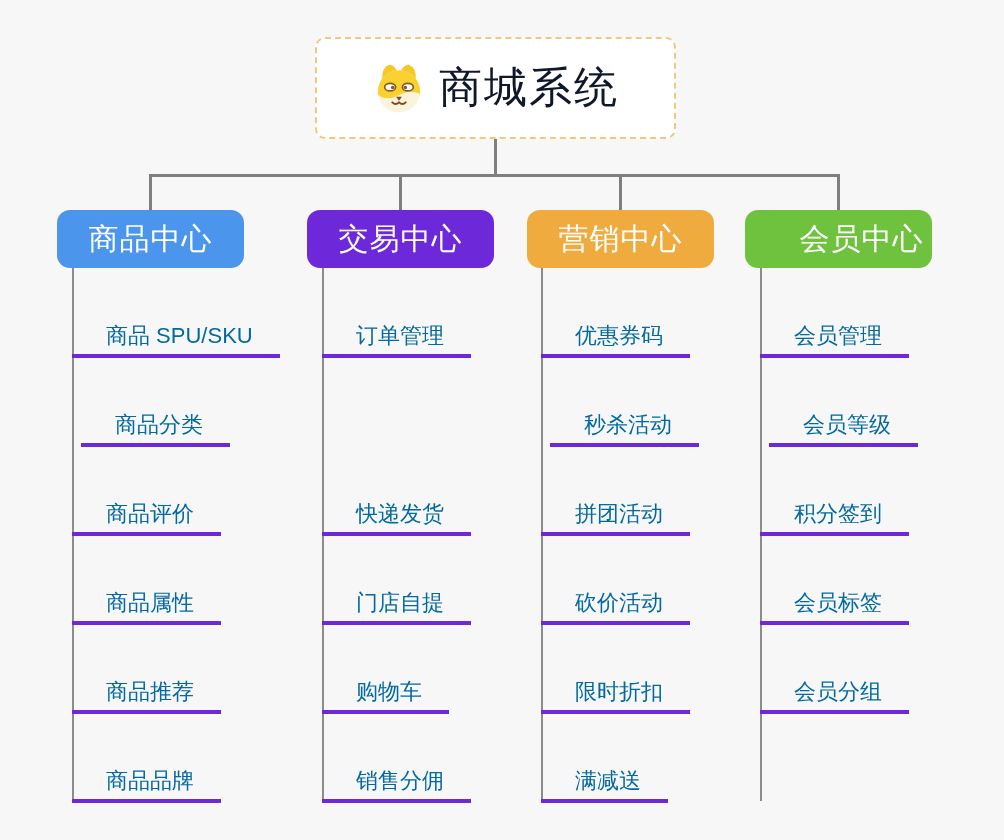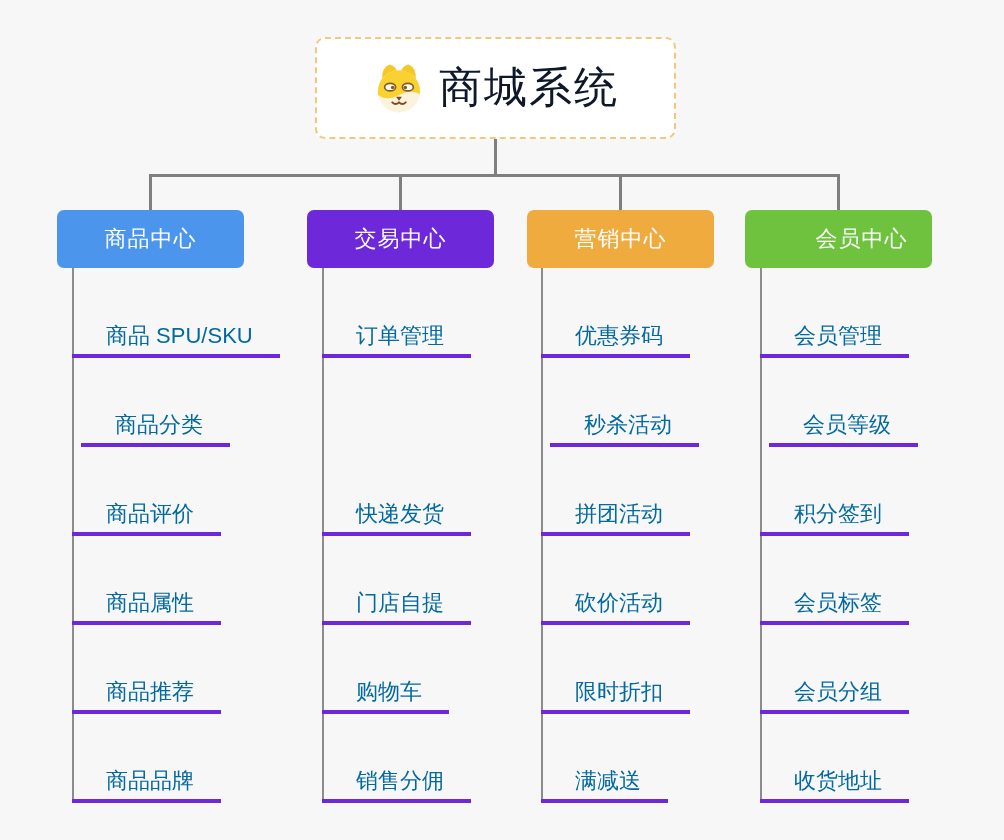--- a/index.html
+++ b/index.html
@@ -34,22 +34,22 @@
   .line{position:absolute;background:#7f7f7f;}
   .stub{left:494px;top:139px;width:3px;height:36px;}
   .hbar{left:149px;top:174px;width:691px;height:3px;border-radius:2px;}
   .drop{top:174px;width:3px;height:37px;}
   .d0{left:149px;} .d1{left:399px;} .d2{left:619px;} .d3{left:837px;}
   .trunk{position:absolute;top:267px;height:534px;width:2px;background:#8c8c8c;}
   .t0{left:72px;} .t1{left:322px;} .t2{left:541px;} .t3{left:760px;}
   
   .branch{
     position:absolute;top:210px;width:187px;height:58px;
-    border-radius:7px;
-    color:#ffffff;font-size:22px;line-height:58px;text-align:center;
+    border-radius:13px;
+    color:#ffffff;font-size:30px;line-height:58px;text-align:center;
     letter-spacing:1px;
     box-sizing:border-box;
   }
   .b0{left:57px;} .b1{left:307px;} .b2{left:527px;} .b3{left:745px;}
   
   .leaf{
     position:absolute;
     font-size:22px;line-height:26px;color:#0369a1;
     padding:0 27px 5px 34px;
     border-bottom:4px solid #6d28d9;
@@ -116,15 +116,14 @@
   <div class="leaf c2 r2">拼团活动</div>
   <div class="leaf c2 r3">砍价活动</div>
   <div class="leaf c2 r4">限时折扣</div>
   <div class="leaf c2 r5">满减送</div>
 
   <div class="leaf c3 r0">会员管理</div>
   <div class="leaf c3 r1">会员等级</div>
   <div class="leaf c3 r2">积分签到</div>
   <div class="leaf c3 r3">会员标签</div>
   <div class="leaf c3 r4">会员分组</div>
-  <div class="leaf c3 r5">收货地址</div>
 
 </div>
 
 </body></html>

